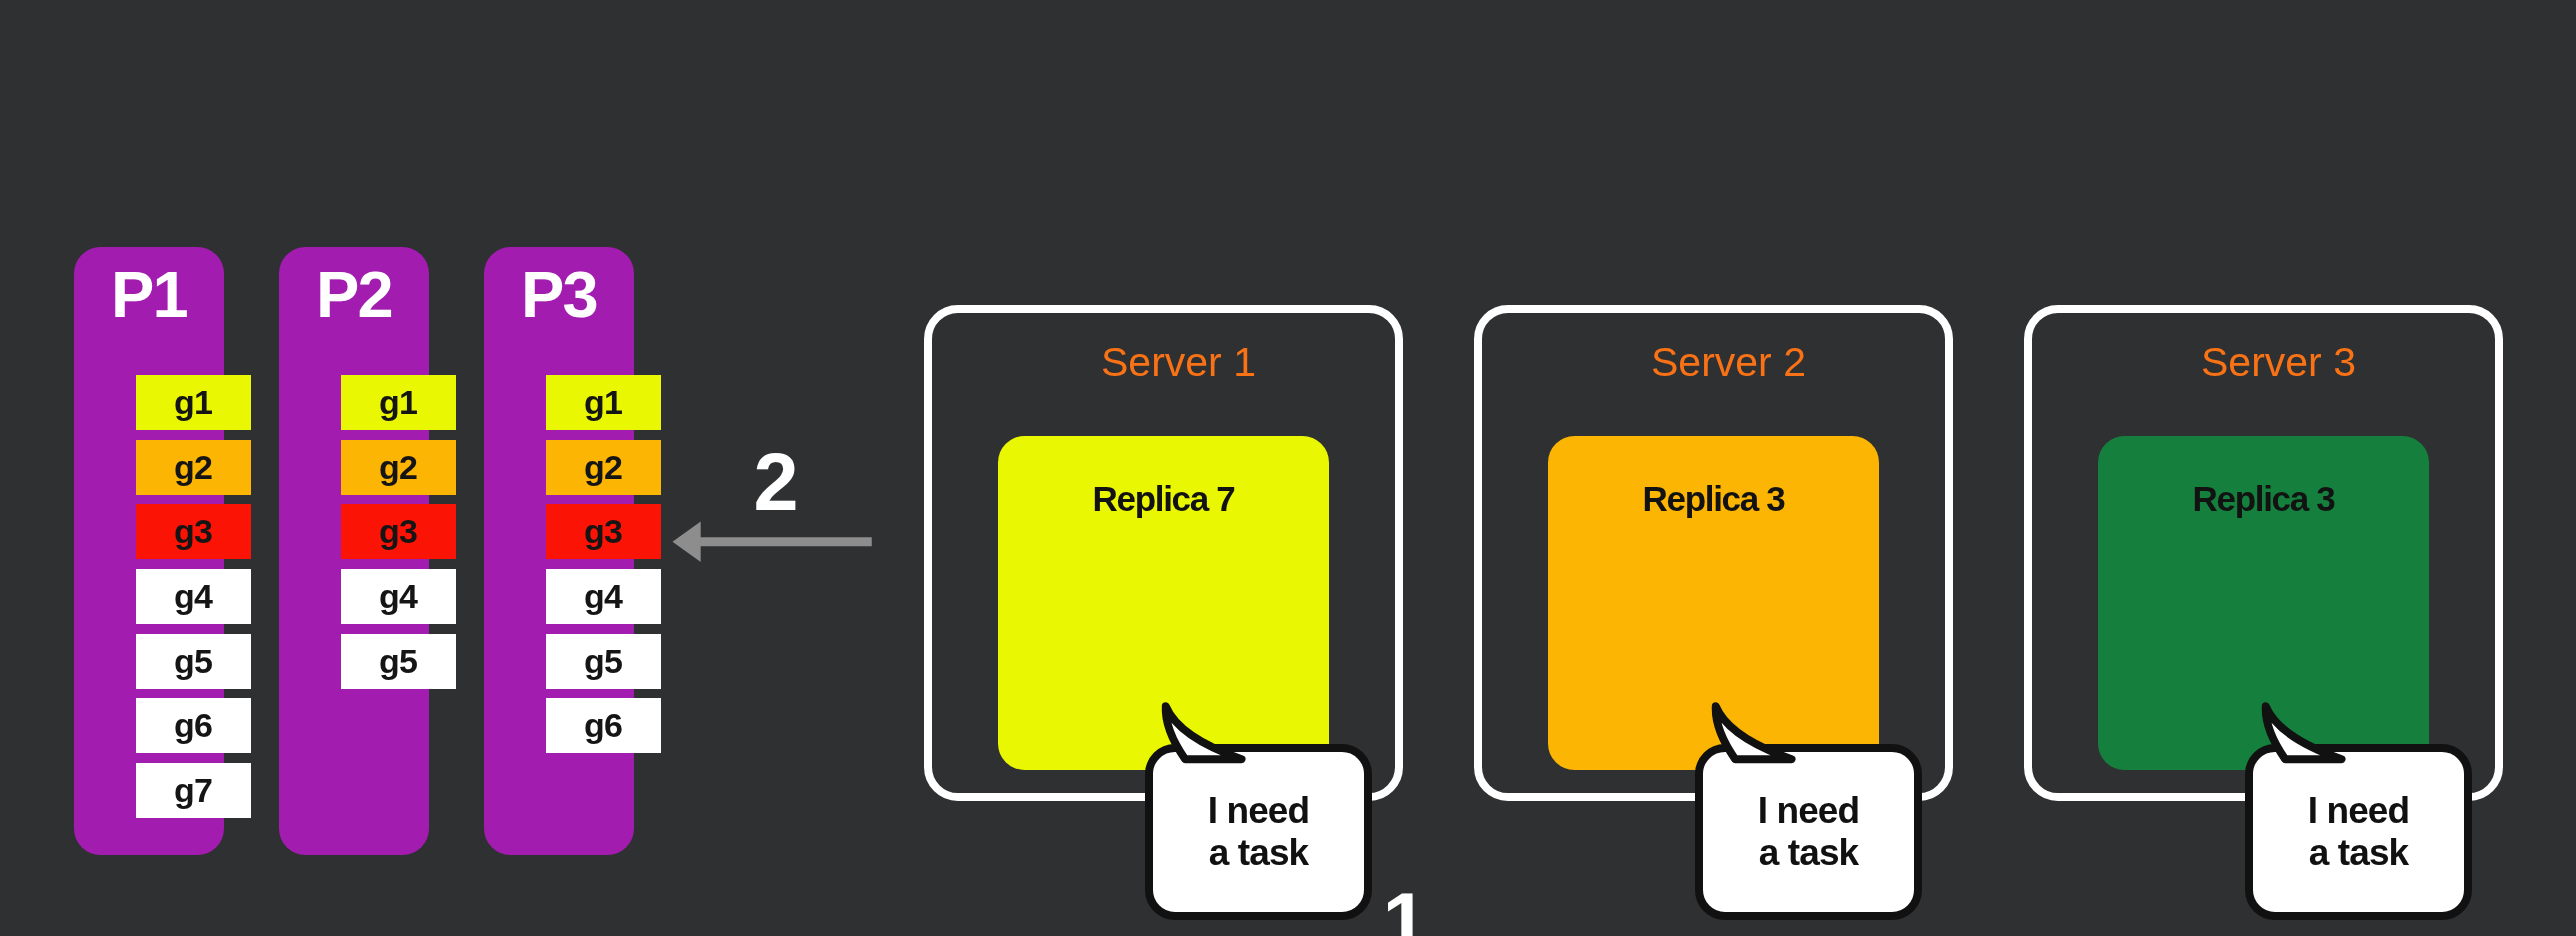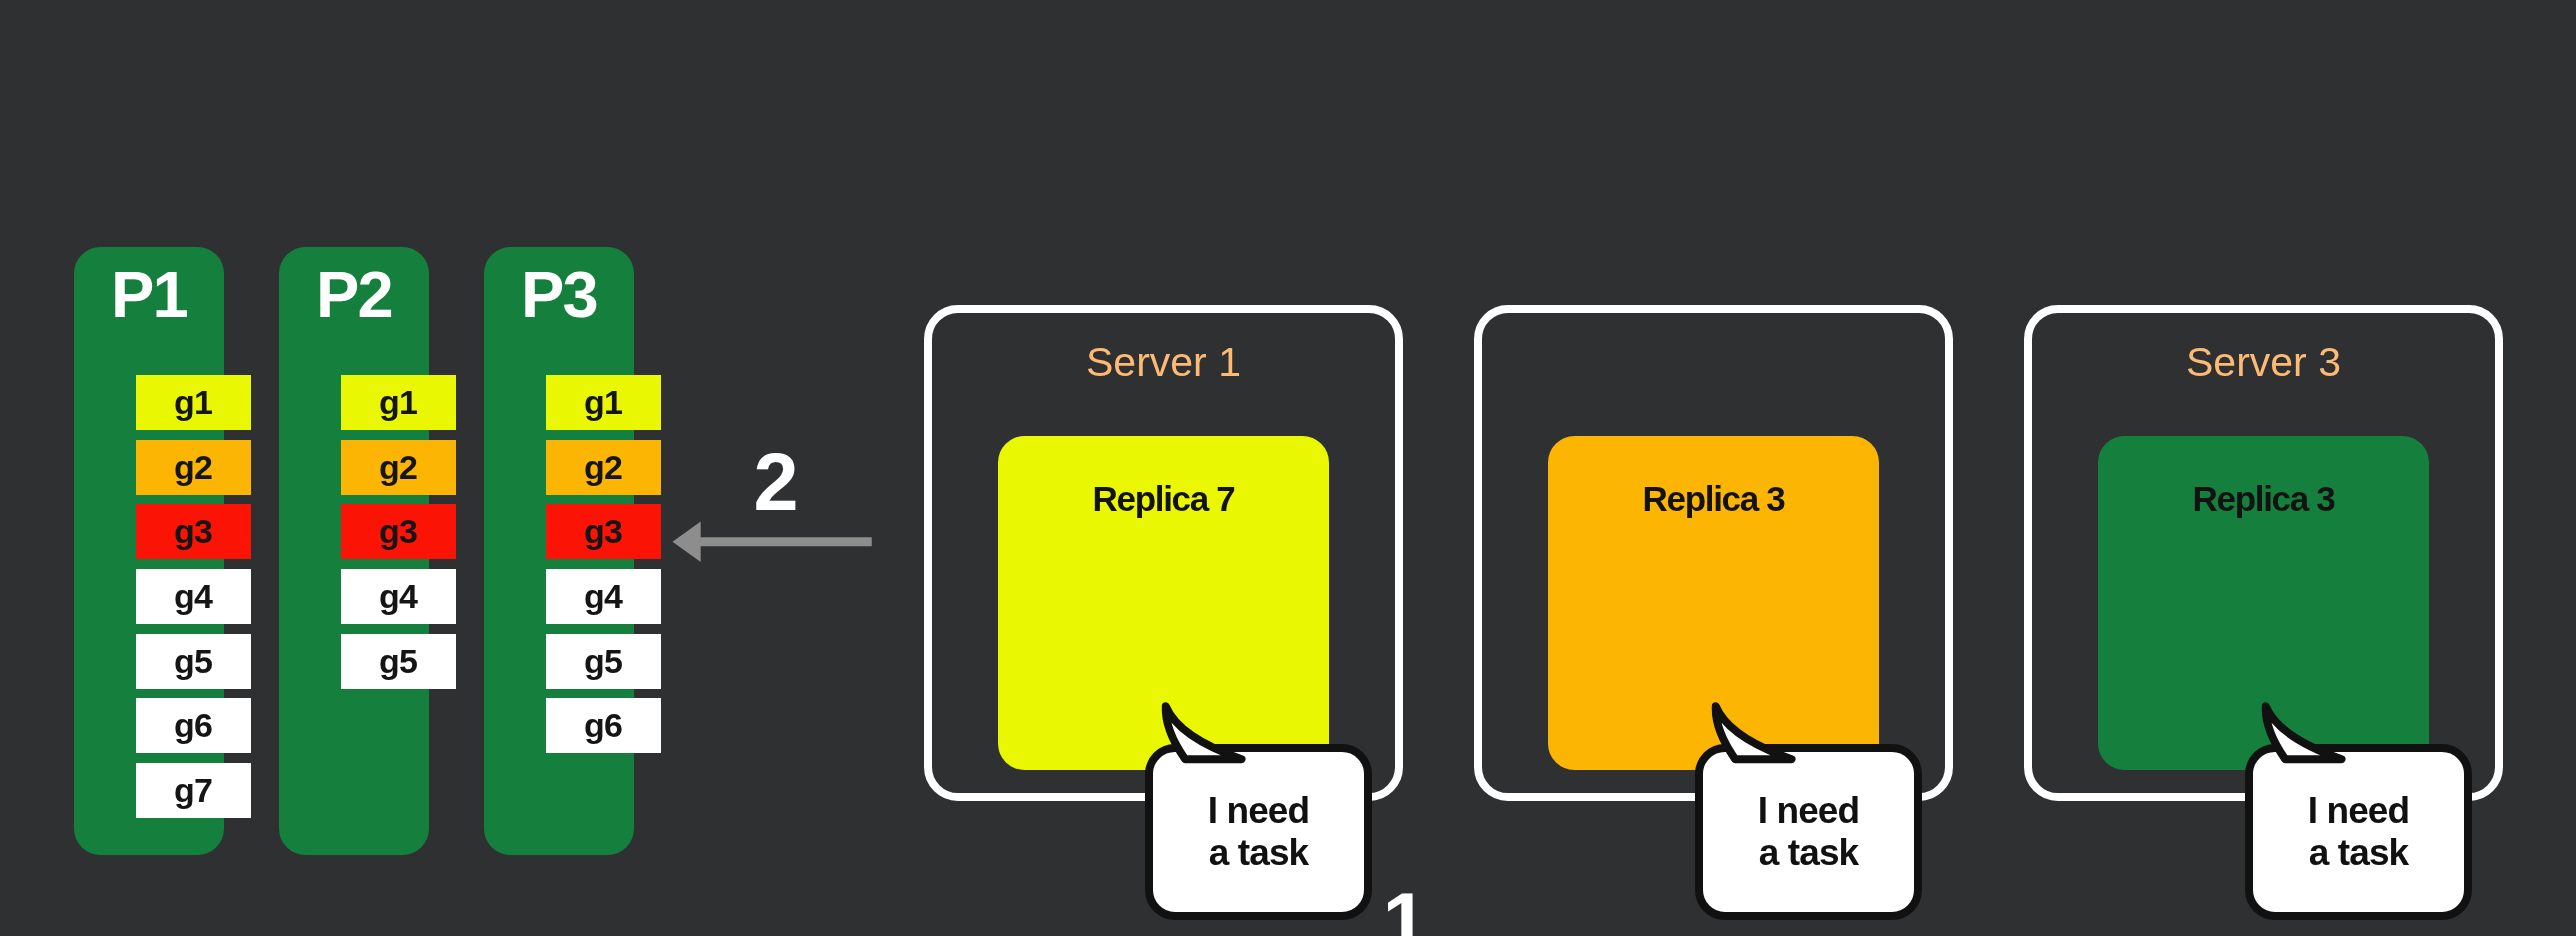--- a/index.html
+++ b/index.html
@@ -18,21 +18,21 @@
     height: 937px;
     background: #2f3032;
   }
 
   
   .partition {
     position: absolute;
     top: 247px;
     width: 150px;
     height: 608px;
-    background: #15803d;
+    background: #a21caf;
     border-radius: 26.5px;
   }
   .partition.pos-0 { left: 74px; }
   .partition.pos-1 { left: 279px; text-align: center; }
   .partition.pos-2 { left: 484px; }
   .partition-title {
     position: absolute;
     top: 7px;
     left: 0;
     width: 100%;
@@ -102,24 +102,25 @@
   .server.pos-2 { left: 2024px; }
   .server-title {
     position: absolute;
     top: 25px;
     left: 0;
     width: 100%;
     height: 49px;
     display: flex;
     align-items: center;
     justify-content: center;
-    color: #fdba74;
+    color: #f97316;
     font-size: 41px;
     font-weight: 500;
     letter-spacing: 0px;
+    padding-left: 15px;
   }
   .replica {
     position: absolute;
     left: 66px;
     top: 123px;
     width: 331px;
     height: 334px;
     border-radius: 26.5px;
   }
   .replica-title {
@@ -235,20 +236,21 @@
   </svg>
 
   <div class="server pos-0">
     <div class="server-title">Server 1</div>
     <div class="replica" style="background-color: rgb(233, 247, 2);">
       <div class="replica-title">Replica 7</div>
     </div>
   </div>
 
   <div class="server pos-1">
+    <div class="server-title">Server 2</div>
     <div class="replica" style="background-color: rgb(252, 181, 3);">
       <div class="replica-title">Replica 3</div>
     </div>
   </div>
 
   <div class="server pos-2">
     <div class="server-title">Server 3</div>
     <div class="replica" style="background-color: #15803d;">
       <div class="replica-title">Replica 3</div>
     </div>

